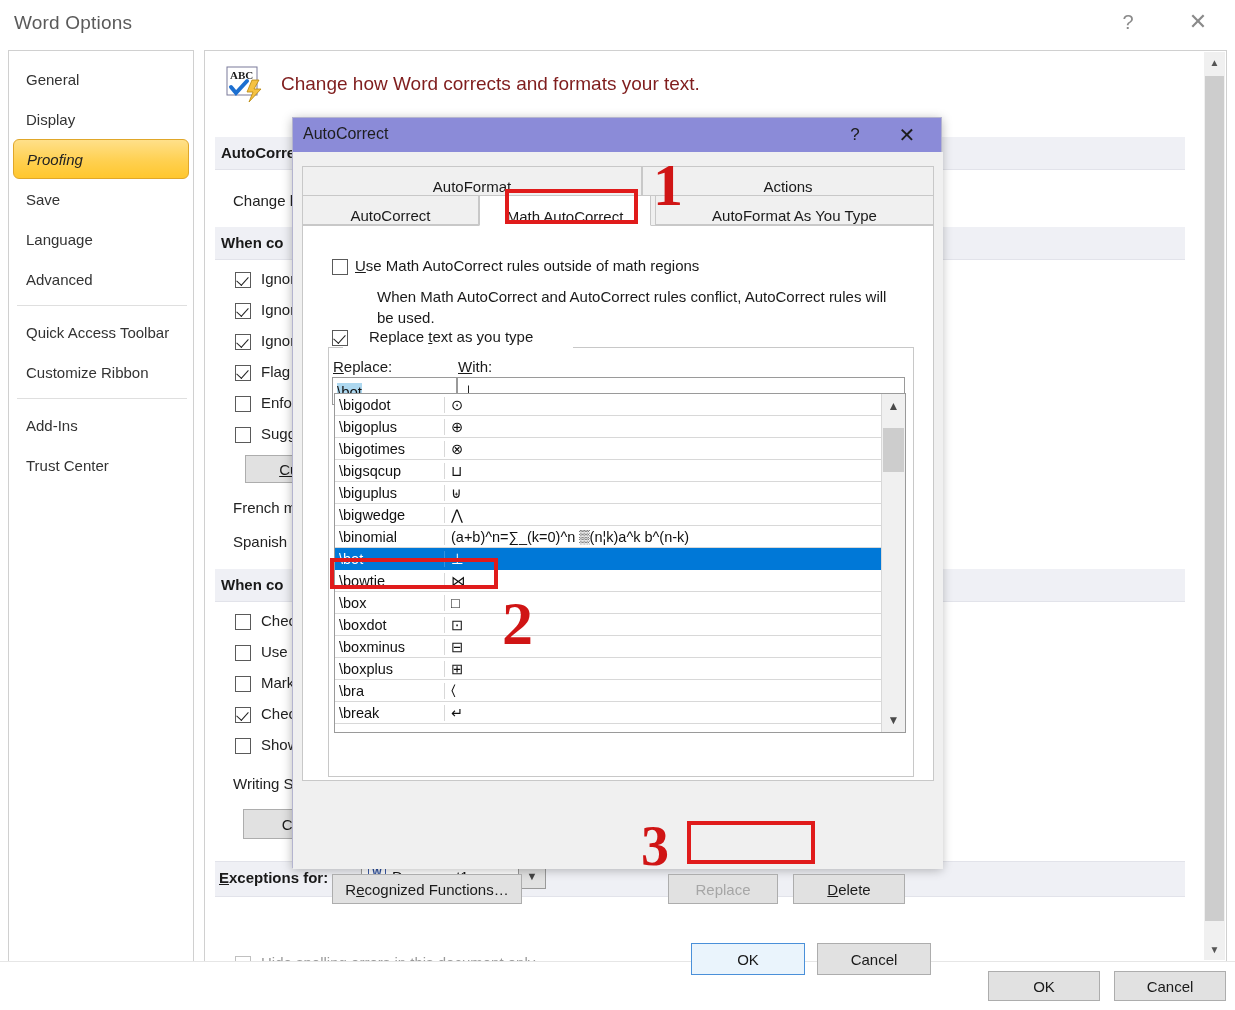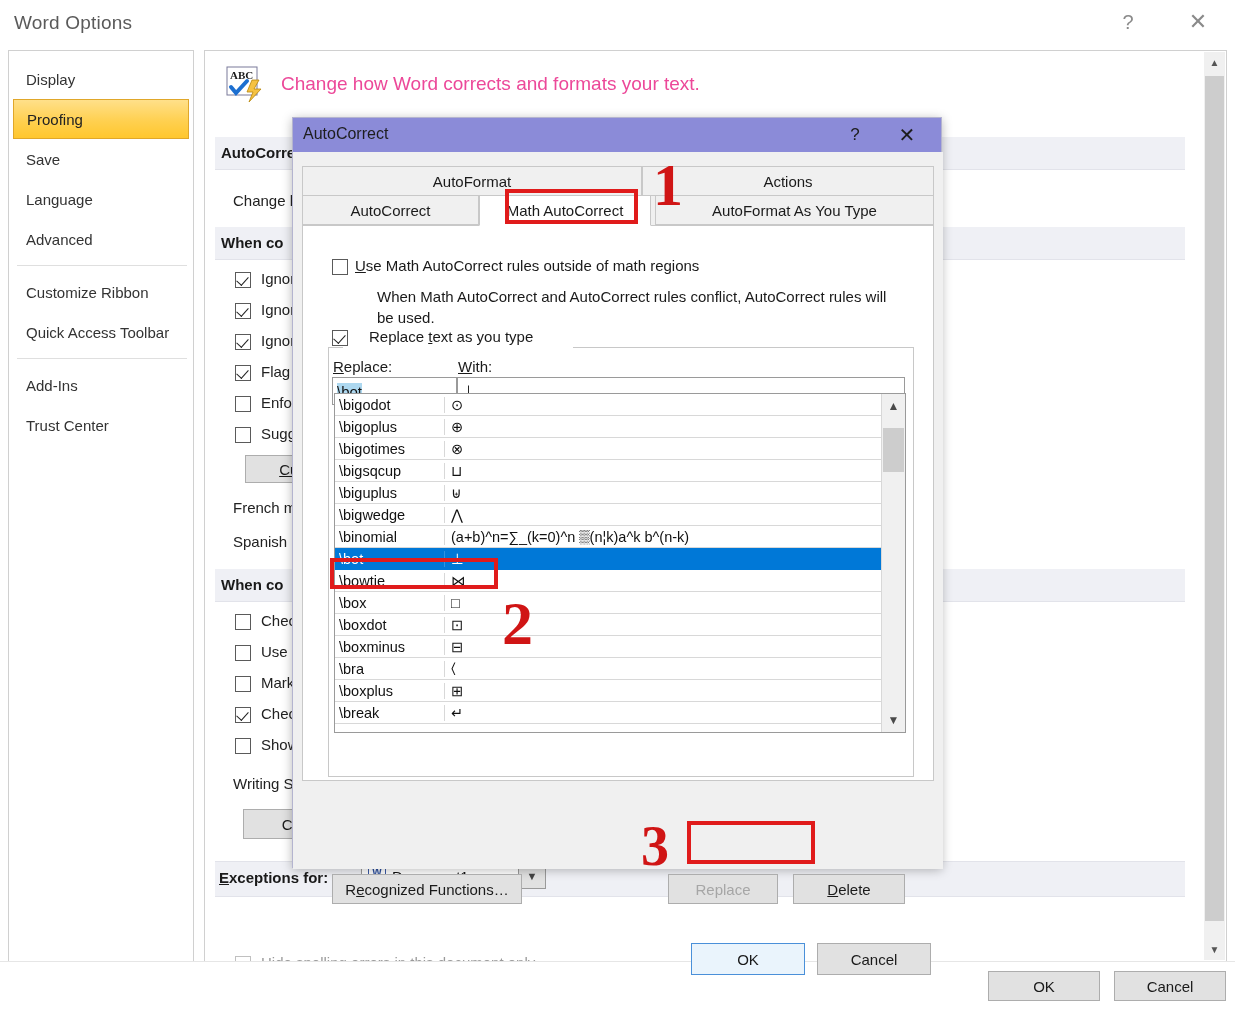--- a/index.html
+++ b/index.html
@@ -37,38 +37,38 @@
     position: absolute; left: 8px; top: 50px; width: 186px; height: 912px;
     background: #ffffff; border: 1px solid #d0d0d0; box-sizing: border-box;
   }
   .side-item {
     position: relative; height: 40px; margin: 0 4px;
     display: flex; align-items: center; padding-left: 13px;
     font-size: 15px; color: #333333; box-sizing: border-box;
   }
   .side-item.selected {
     background: linear-gradient(to bottom, #ffe08a 0%, #ffd050 55%, #ffc72e 100%);
-    border: 1px solid #e0a72a; border-radius: 0; color: #222;
+    border: 1px solid #e0a72a; border-radius: 6px; color: #222; font-style: italic;
   }
   .side-sep {
     height: 1px; background: #dfdfdf; margin: 6px 6px 6px 8px;
   }
 
   
   .content {
     position: absolute; left: 204px; top: 50px; width: 1023px; height: 912px;
     background: #ffffff; border: 1px solid #d0d0d0; box-sizing: border-box;
     overflow: hidden;
   }
   .abc-icon {
     position: absolute; left: 20px; top: 14px; width: 42px; height: 40px;
   }
   .content-head {
     position: absolute; left: 76px; top: 22px;
-    font-size: 19px; color: #ec4899;
+    font-size: 19px; color: #7f1d1d;
   }
   .band {
     position: absolute; left: 10px; width: 970px; height: 32px;
     background: #eff0f5; border-bottom: 1px solid #e2e3ea;
   }
   .band-label {
     position: absolute; font-size: 15px; font-weight: bold; color: #1a1a1a;
   }
   .bg-text { position: absolute; font-size: 15px; color: #222; white-space: nowrap; }
   .bg-text.dim { color: #9a9a9a; }
@@ -174,21 +174,21 @@
     background: #f0f0f0;
   }
 
   
   .tab-strip {
     position: absolute; left: 9px; top: 14px; width: 632px; height: 60px;
   }
   .tab {
     position: absolute; box-sizing: border-box;
     height: 30px; background: #f0f0f0; border: 1px solid #c8c8c8;
-    display: flex; align-items: center; justify-content: center;
+    display: flex; align-items: flex-end; justify-content: center;
     font-size: 15px; color: #1a1a1a;
   }
   .tab.active {
     background: #ffffff; border-bottom-color: #ffffff; z-index: 3;
   }
   .tab-panel {
     position: absolute; left: 9px; top: 73px; width: 632px; height: 556px;
     background: #ffffff; border: 1px solid #c8c8c8; box-sizing: border-box;
   }
 
@@ -255,40 +255,43 @@
 
   <div class="wo-titlebar">
     <div class="wo-title">Word Options</div>
     <div class="wo-tb-btn wo-tb-help">?</div>
     <div class="wo-tb-btn wo-tb-close">✕</div>
   </div>
 
   <div class="sidebar">
     <div style="height:8px"></div>
     <div class="side-item">
+      <span>General</span>
+    </div>
+    <div class="side-item">
       <span>Display</span>
     </div>
     <div class="side-item selected">
       <span>Proofing</span>
     </div>
     <div class="side-item">
       <span>Save</span>
     </div>
     <div class="side-item">
       <span>Language</span>
     </div>
     <div class="side-item">
       <span>Advanced</span>
     </div>
     <div class="side-sep"></div>
     <div class="side-item">
+      <span>Quick Access Toolbar</span>
+    </div>
+    <div class="side-item">
       <span>Customize Ribbon</span>
-    </div>
-    <div class="side-item">
-      <span>Quick Access Toolbar</span>
     </div>
     <div class="side-sep"></div>
     <div class="side-item">
       <span>Add-Ins</span>
     </div>
     <div class="side-item">
       <span>Trust Center</span>
     </div>
   </div>
 
@@ -493,26 +496,26 @@
         </div>
         <div class="lrow">
           <div class="lc1">\boxdot</div>
           <div class="lc2">⊡</div>
         </div>
         <div class="lrow">
           <div class="lc1">\boxminus</div>
           <div class="lc2">⊟</div>
         </div>
         <div class="lrow">
+          <div class="lc1">\boxplus</div>
+          <div class="lc2">⊞</div>
+        </div>
+        <div class="lrow">
           <div class="lc1">\bra</div>
           <div class="lc2">〈</div>
-        </div>
-        <div class="lrow">
-          <div class="lc1">\boxplus</div>
-          <div class="lc2">⊞</div>
         </div>
         <div class="lrow">
           <div class="lc1">\break</div>
           <div class="lc2">↵</div>
         </div>
       </div>
     <div class="lst-scroll">
       <div class="ls-arrow" style="top:0">▲</div>
       <div class="ls-thumb"></div>
       <div class="ls-arrow" style="bottom:0">▼</div>

